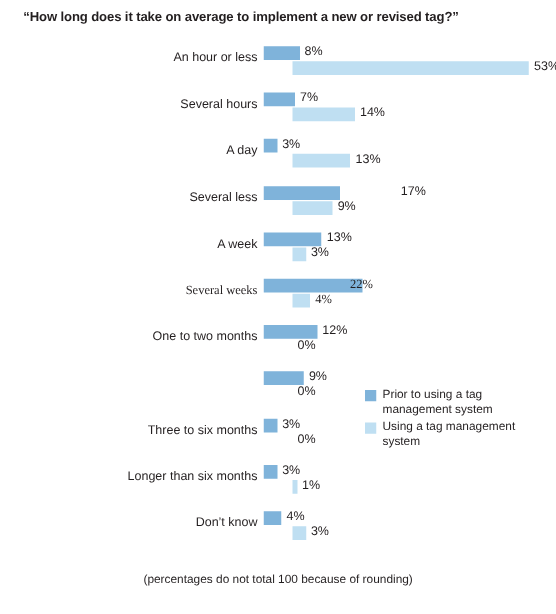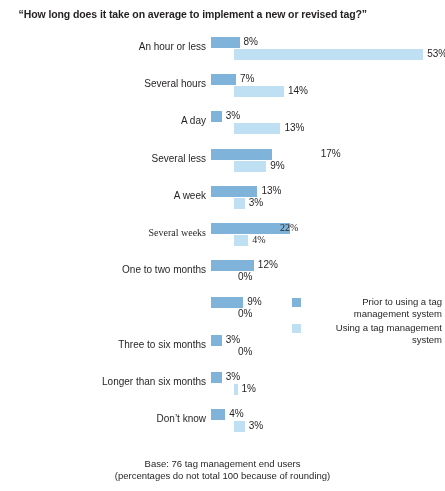--- a/index.html
+++ b/index.html
@@ -84,23 +84,22 @@
     position: absolute;
     top: -1px;
     font-size: 10px;
     color: #231f20;
     white-space: nowrap;
   }
 
   #legend {
     position: absolute;
     left: 292px;
-    top: 296px;
+    top: 310px;
     width: 150px;
-    text-align: right;
   }
   .legend-entry {
     position: relative;
     padding-left: 14px;
     margin-bottom: 3px;
   }
   .legend-swatch {
     position: absolute;
     left: 0;
     top: 2px;
@@ -280,15 +279,14 @@
     <span class="legend-swatch series-prior"></span>
     <span class="legend-text">Prior to using a tag management system</span>
   </div>
   <div class="legend-entry">
     <span class="legend-swatch series-using"></span>
     <span class="legend-text">Using a tag management system</span>
   </div>
 </div>
 
 <div id="footnote">
-  <span>Base: 76 tag management end users</span>
   <span>(percentages do not total 100 because of rounding)</span>
 </div>
 
 </body></html>

